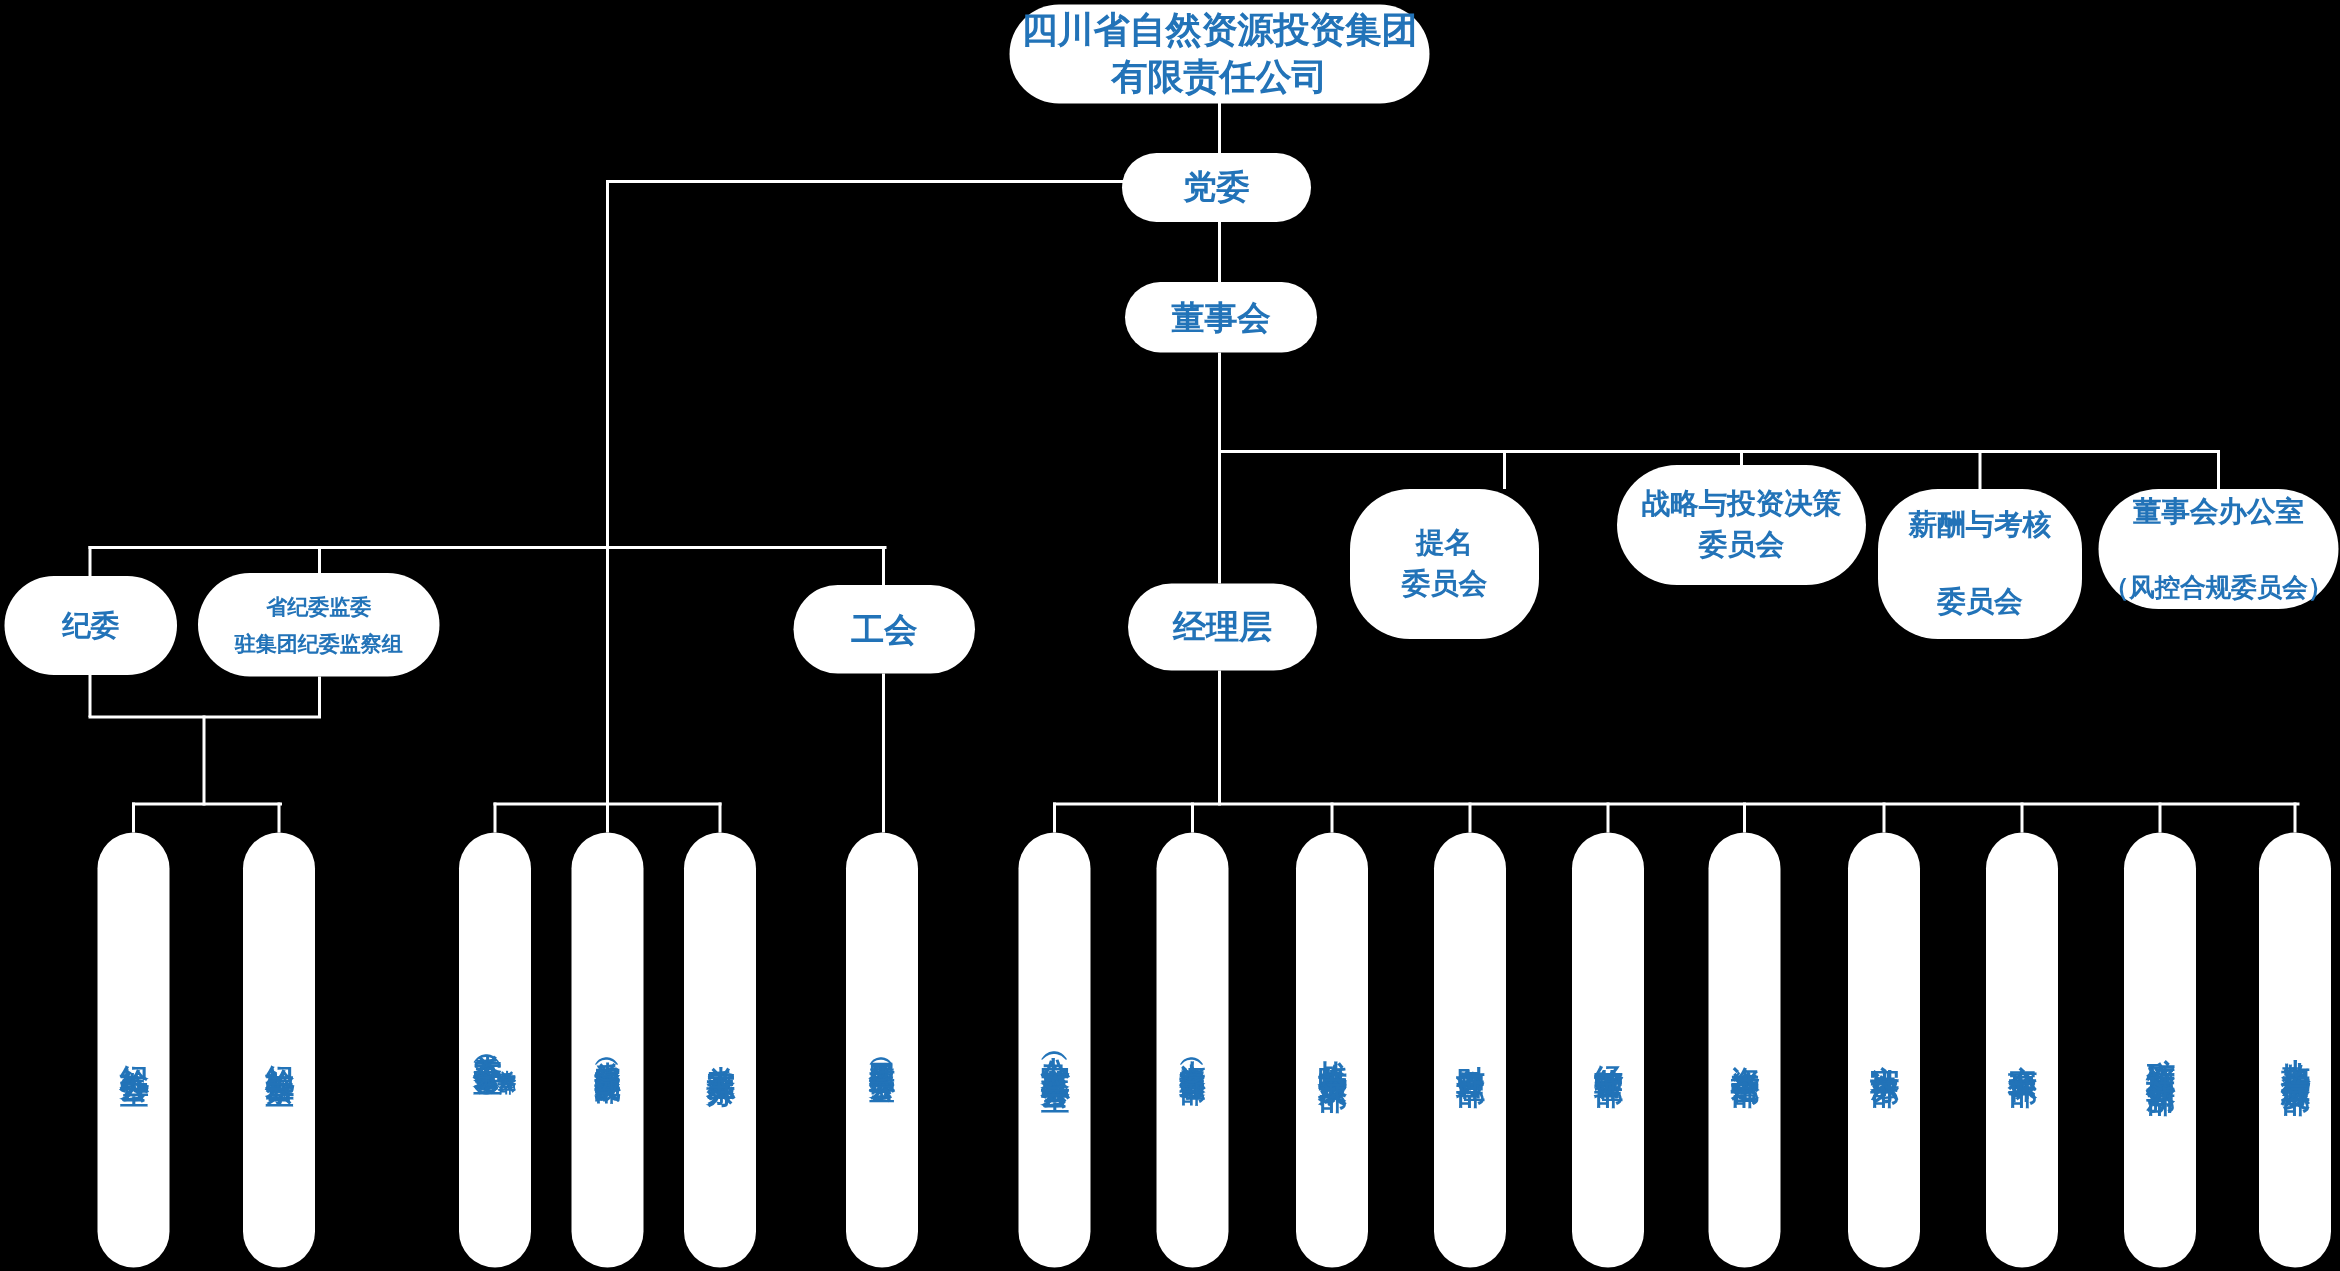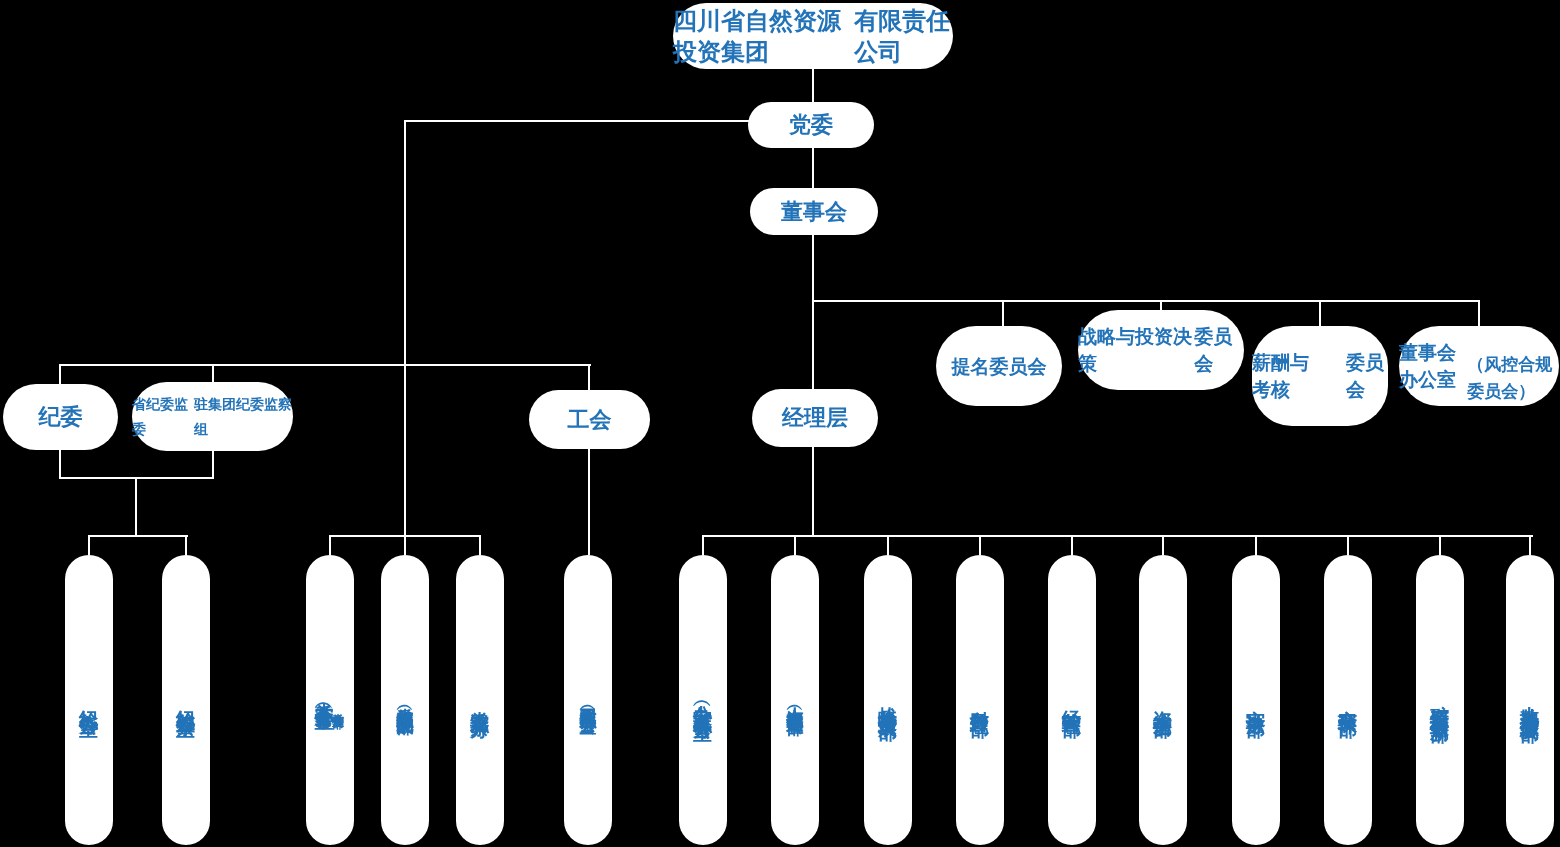--- a/index.html
+++ b/index.html
@@ -2,22 +2,22 @@
 <html><head>
 <meta charset="utf-8">
 <style>
   html,body{margin:0;padding:0;background:#000;}
   .canvas{
     position:relative;width:1560px;height:847px;background:#000000;overflow:hidden;
     font-family:"Liberation Sans","DejaVu Sans",sans-serif;
   }
   .node{
     position:absolute;background:#ffffff;color:#2273b8;
-    display:flex;flex-direction:row;align-items:center;justify-content:center;
-    font-weight:bold;box-sizing:border-box;
+    display:flex;flex-direction:column;align-items:center;justify-content:center;
+    text-align:center;font-weight:bold;box-sizing:border-box;
   }
   .node .nline{display:block;}
   .line{position:absolute;background:#ffffff;}
   
   .capsule{
     position:absolute;top:555px;width:48px;height:290px;border-radius:24px;
     background:#ffffff;display:flex;align-items:center;justify-content:center;
   }
   .vlabel{
     writing-mode:vertical-rl;text-orientation:mixed;
@@ -88,31 +88,31 @@
   </div>
 
   <div class="node" style="left:750px;top:188px;width:128px;height:47px;border-radius:24px;font-size:22px;">
     <span class="nline">董事会</span>
   </div>
 
   <div class="node" style="left:529px;top:390px;width:121px;height:59px;border-radius:30px;font-size:22px;">
     <span class="nline">工会</span>
   </div>
 
-  <div class="node" style="left:3px;top:384px;width:115px;height:66px;border-radius:33px;font-size:22px;">
+  <div class="node" style="left:3px;top:384px;width:115px;height:66px;border-radius:33px;font-size:19px;">
     <span class="nline">纪委</span>
   </div>
 
   <div class="node" style="left:132px;top:382px;width:161px;height:69px;border-radius:35px;font-size:14px;line-height:25px;">
     <span class="nline">省纪委监委</span>
     <span class="nline">驻集团纪委监察组</span>
   </div>
 
   <div id="committees">
-      <div class="node committee" style="left: 936px; top: 326px; width: 126px; height: 80px;">
+      <div class="node committee" style="left: 900px; top: 326px; width: 126px; height: 100px;">
         <span class="nline">提名</span>
         <span class="nline">委员会</span>
       </div>
       <div class="node committee" style="left: 1078px; top: 310px; width: 166px; height: 80px;">
         <span class="nline">战略与投资决策</span>
         <span class="nline">委员会</span>
       </div>
       <div class="node committee" style="left: 1252px; top: 326px; width: 136px; height: 100px; gap: 24px;">
         <span class="nline">薪酬与考核</span>
         <span class="nline">委员会</span>

